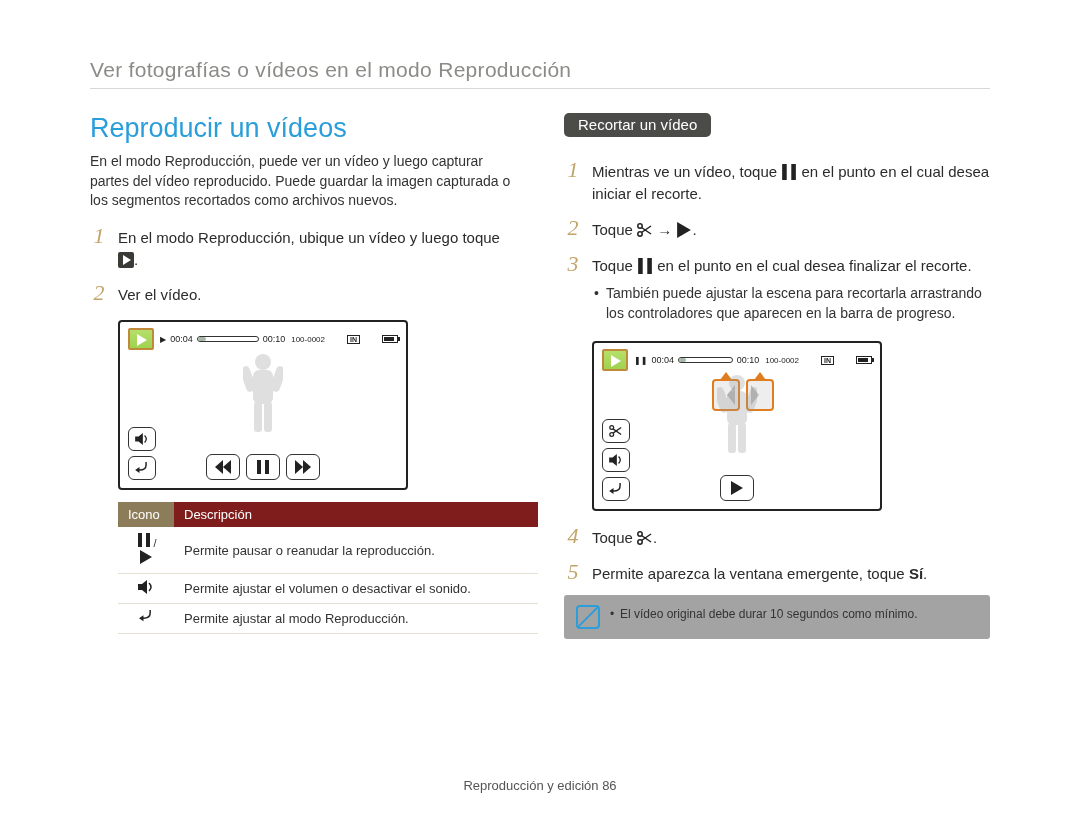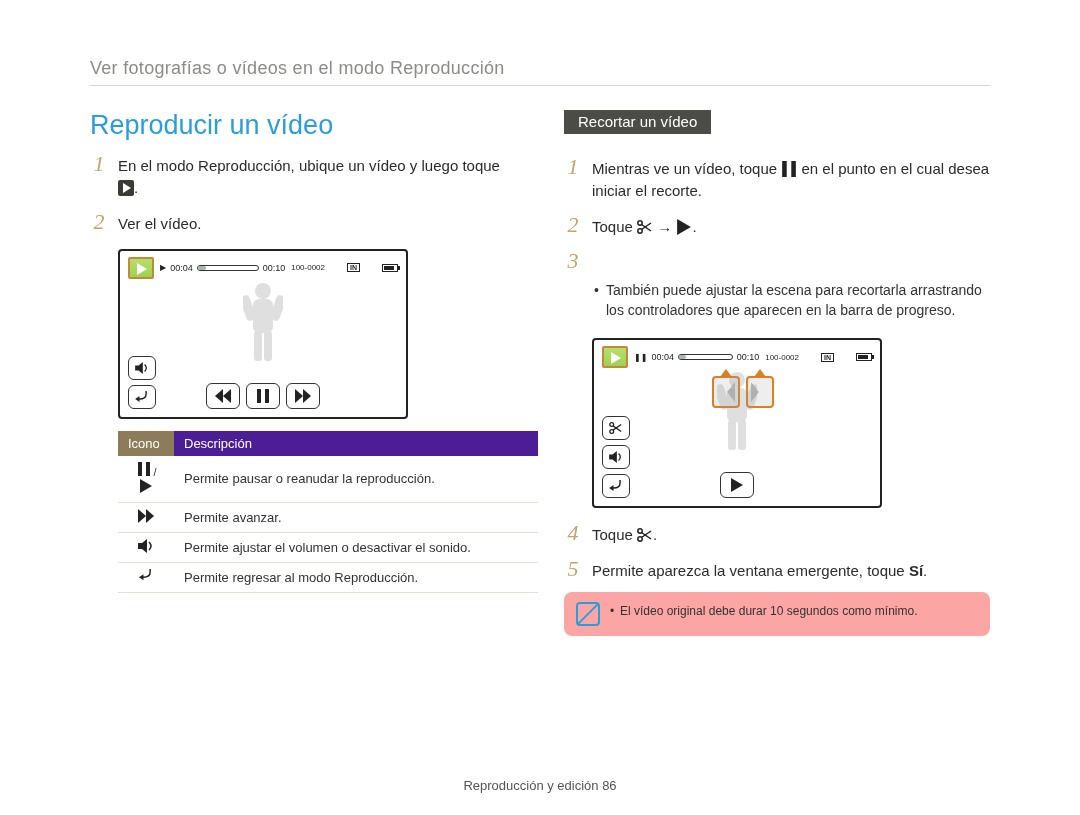--- a/index.html
+++ b/index.html
@@ -1,29 +1,29 @@
 <!DOCTYPE html>
 <html><head>
   <meta charset="utf-8">
   <style>
     * { box-sizing: border-box; margin: 0; padding: 0; }
     body { width: 1080px; height: 815px; background: #fff; font-family: Arial, Helvetica, sans-serif; color: #333; position: relative; }
     .page { padding: 58px 90px 30px 90px; }
-    .breadcrumb { color: #8b8b88; font-size: 18px; font-weight: 300; letter-spacing: 0.3px; margin-bottom: 6px; }
+    .breadcrumb { color: #8b8b88; font-size: 21px; font-weight: 300; letter-spacing: 0.3px; margin-bottom: 6px; }
     .hr { height: 1px; background: #d7d7d3; margin-bottom: 24px; }
     .columns { display: flex; gap: 48px; }
     .col { flex: 1; min-width: 0; }
     h1.section-title { color: #2a9edb; font-size: 27px; font-weight: 400; margin-bottom: 8px; }
     p.intro { font-size: 14px; line-height: 1.4; color: #333; margin-bottom: 12px; }
     .step { display: flex; gap: 10px; margin: 10px 0 0 0; align-items: baseline; }
     .step-num { color: #c3a46a; font-family: Georgia, 'Times New Roman', serif; font-size: 22px; font-style: italic; font-weight: 500; width: 18px; flex-shrink: 0; text-align: center; }
     .step-body, .step-body span { font-size: 15px; line-height: 1.45; color: #2b2b2b; }
     .inline-icon { display: inline-flex; vertical-align: -3px; width: 16px; height: 16px; }
     .inline-icon svg { width: 100%; height: 100%; }
-    .pill { display: inline-block; background: #4b4b47; color: #fff; font-size: 15px; border-radius: 0; padding: 3px 14px 4px; margin-bottom: 10px; }
+    .pill { display: inline-block; background: #4b4b47; color: #fff; font-size: 15px; border-radius: 5px; padding: 3px 14px 4px; margin-bottom: 10px; }
     .sub-bullets { list-style: none; padding-left: 30px; margin-top: 6px; }
     .sub-bullets li { position: relative; font-size: 14px; line-height: 1.45; padding-left: 12px; margin-bottom: 18px; }
     .sub-bullets li::before { content: "•"; position: absolute; left: 0; top: 0; }
     .screenshot { width: 290px; height: 170px; background: #fff; border: 2px solid #222; border-radius: 4px; margin: 14px 0 12px 28px; position: relative; overflow: hidden; }
     .screenshot .topbar { position: absolute; top: 6px; left: 8px; right: 8px; display: flex; align-items: center; gap: 6px; font-size: 9px; color: #222; }
     .thumb { width: 26px; height: 22px; border: 2px solid #c08a3a; border-radius: 2px; background: linear-gradient(#b6df6b,#9fd24f); position: relative; }
     .thumb::after { content: ""; position: absolute; left: 7px; top: 4px; border-left: 10px solid #fff; border-top: 6px solid transparent; border-bottom: 6px solid transparent; }
     .prog { display: flex; align-items: center; gap: 4px; font-size: 9px; flex: 1; }
     .bar { flex: 1; height: 6px; border: 1px solid #333; border-radius: 3px; background: #fff; position: relative; }
     .bar-fill { position: absolute; left: 0; top: 0; bottom: 0; width: 14%; background: #a8b8a8; border-radius: 2px; }
@@ -38,27 +38,27 @@
     .sq-btn svg { width: 16px; height: 12px; }
     .bottom-btns { position: absolute; bottom: 8px; left: 50%; transform: translateX(-50%); display: flex; gap: 6px; }
     .ctrl-btn { width: 34px; height: 26px; border: 1.5px solid #333; border-radius: 6px; background: #fff; display: flex; align-items: center; justify-content: center; }
     .ctrl-btn svg { width: 18px; height: 14px; }
     .trim-handles { position: absolute; top: 36px; left: 118px; display: flex; gap: 6px; }
     .trim-handle { width: 28px; height: 32px; border: 2px solid #e07d1e; border-radius: 4px; background: #eee; position: relative; }
     .trim-handle::before { content: ""; position: absolute; top: -9px; left: 50%; transform: translateX(-50%); border-bottom: 8px solid #e07d1e; border-left: 6px solid transparent; border-right: 6px solid transparent; }
     .trim-handle.left .notch { position: absolute; right: 3px; top: 4px; bottom: 4px; width: 8px; background: #bbb; clip-path: polygon(100% 0, 0 50%, 100% 100%); }
     .trim-handle.right .notch { position: absolute; left: 3px; top: 4px; bottom: 4px; width: 8px; background: #bbb; clip-path: polygon(0 0, 100% 50%, 0 100%); }
     table.icon-table { border-collapse: collapse; width: 420px; margin-left: 28px; font-size: 13px; }
-    table.icon-table th { background: #4c1d95; color: #fff; font-weight: 400; text-align: left; padding: 5px 10px; }
+    table.icon-table th { background: #7f1d1d; color: #fff; font-weight: 400; text-align: left; padding: 5px 10px; }
     table.icon-table th:first-child { background: #8d7c5a; width: 56px; }
     table.icon-table td { padding: 6px 10px; border-bottom: 1px solid #e5e0d4; vertical-align: middle; }
     table.icon-table td:first-child { text-align: center; }
     .tbl-icon { display: inline-flex; width: 18px; height: 14px; }
     .tbl-icon svg { width: 100%; height: 100%; }
-    .note-box { display: flex; gap: 10px; background: #fca5a5; border-radius: 8px; padding: 10px 12px; margin-top: 10px; margin-left: 0; }
+    .note-box { display: flex; gap: 10px; background: #a3a3a3; border-radius: 3px; padding: 10px 12px; margin-top: 10px; margin-left: 0; }
     .note-icon { width: 24px; height: 24px; border: 2px solid #2a9edb; border-radius: 4px; color: #2a9edb; display: flex; align-items: center; justify-content: center; font-weight: bold; font-size: 13px; flex-shrink: 0; position: relative; }
     .note-icon::after { content: ""; position: absolute; width: 30px; height: 2px; background: #2a9edb; transform: rotate(-45deg); }
     .note-list { list-style: none; font-size: 12px; line-height: 1.5; }
     .note-list li { position: relative; padding-left: 10px; }
     .note-list li::before { content: "•"; position: absolute; left: 0; }
     .footer { position: absolute; bottom: 22px; left: 0; right: 0; text-align: center; font-size: 13px; color: #555; }
   </style>
 </head>
 <body>
 
@@ -107,21 +107,22 @@
   </defs>
 </svg>
 
 <div class="page">
   <div class="breadcrumb">Ver fotografías o vídeos en el modo Reproducción</div>
   <div class="hr"></div>
 
   <div class="columns">
 
     <div class="col">
-      <h1 class="section-title">Reproducir un vídeo</h1>
+      <h1 class="section-title">Reproducir un vídeos</h1>
+      <p class="intro">En el modo Reproducción, puede ver un vídeo y luego capturar partes del vídeo reproducido. Puede guardar la imagen capturada o los segmentos recortados como archivos nuevos.</p>
 
       <div class="step">
         <div class="step-num">1</div>
         <div class="step-body">
           <span>En el modo Reproducción, ubique un vídeo y luego toque </span>
           <span class="inline-icon">
               <svg viewBox="0 0 16 16">
                 <use href="#i-play-sq"></use>
               </svg>
             </span><span>.</span>
@@ -200,40 +201,32 @@
                   <svg viewBox="0 0 14 14">
                     <use href="#i-play"></use>
                   </svg>
                 </span>
           </td>
           <td>Permite pausar o reanudar la reproducción.</td>
         </tr>
         <tr>
           <td><span class="tbl-icon">
                   <svg viewBox="0 0 16 14">
-                    <use href="#i-forward"></use>
-                  </svg>
-                </span></td>
-          <td>Permite avanzar.</td>
-        </tr>
-        <tr>
-          <td><span class="tbl-icon">
-                  <svg viewBox="0 0 16 14">
                     <use href="#i-vol"></use>
                   </svg>
                 </span></td>
           <td>Permite ajustar el volumen o desactivar el sonido.</td>
         </tr>
         <tr>
           <td><span class="tbl-icon">
                   <svg viewBox="0 0 16 16">
                     <use href="#i-back"></use>
                   </svg>
                 </span></td>
-          <td>Permite regresar al modo Reproducción.</td>
+          <td>Permite ajustar al modo Reproducción.</td>
         </tr>
       </tbody>
         </table>
     </div>
 
     <div class="col">
       <div class="pill">Recortar un vídeo</div>
 
       <div class="step">
         <div class="step-num">1</div>
@@ -256,20 +249,27 @@
             </span><span> → </span><span class="inline-icon">
               <svg viewBox="0 0 14 14">
                 <use href="#i-play"></use>
               </svg>
             </span><span>.</span>
         </div>
       </div>
 
       <div class="step">
         <div class="step-num">3</div>
+        <div class="step-body">
+          <span>Toque </span><span class="inline-icon">
+              <svg viewBox="0 0 14 14">
+                <use href="#i-pause"></use>
+              </svg>
+            </span><span> en el punto en el cual desea finalizar el recorte.</span>
+        </div>
       </div>
 
       <ul class="sub-bullets">
         <li>También puede ajustar la escena para recortarla arrastrando los controladores que aparecen en la barra de progreso.</li>
       </ul>
 
       
       <div class="screenshot">
         <div class="topbar">
           <div class="thumb"></div>

